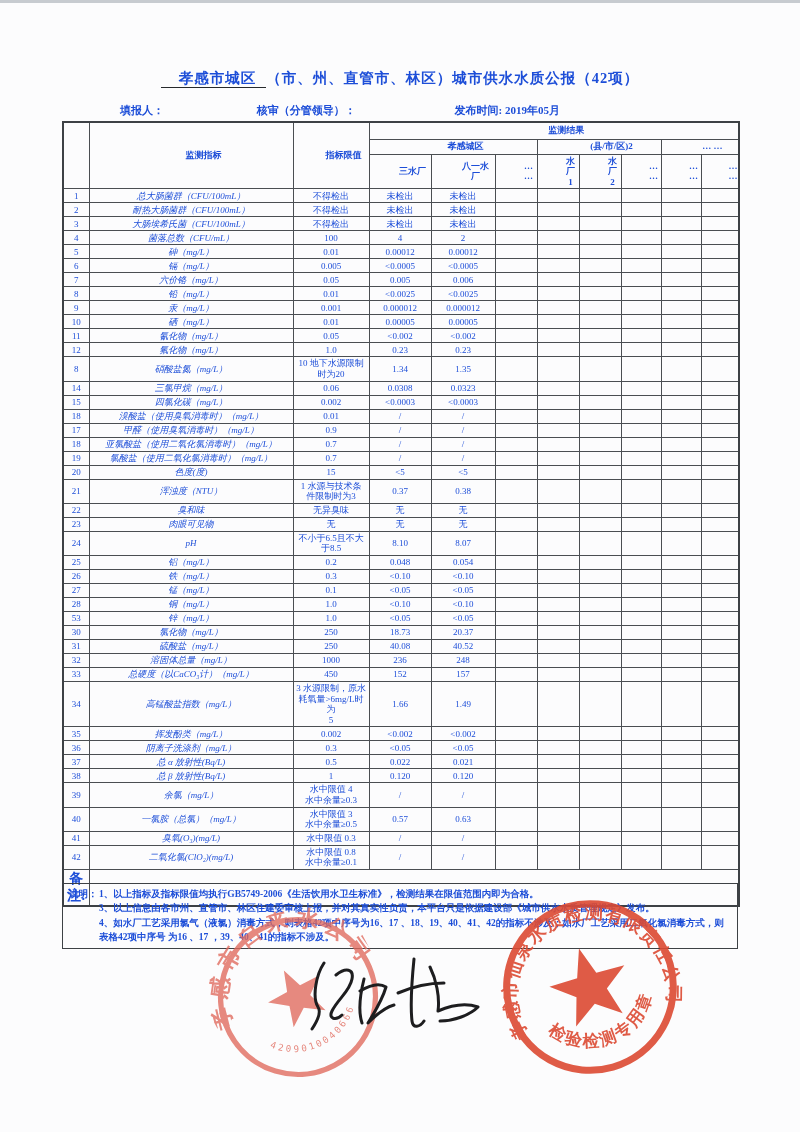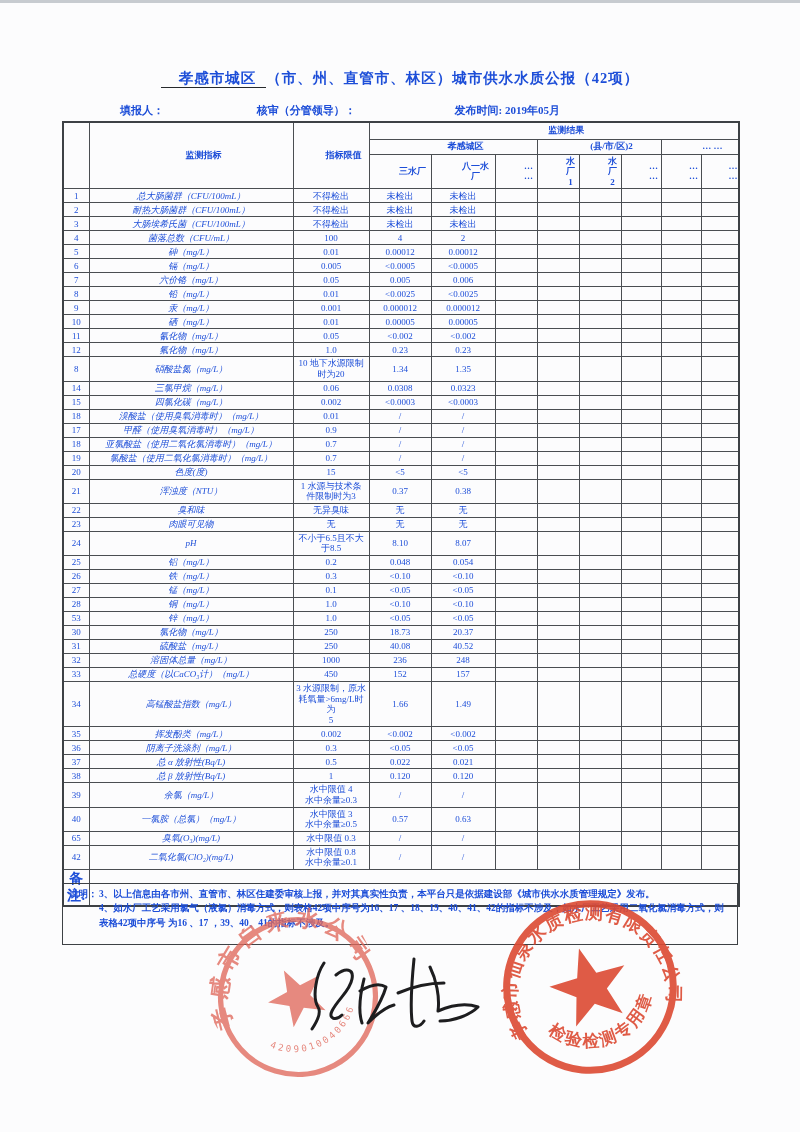--- a/index.html
+++ b/index.html
@@ -625,21 +625,21 @@
           <td>0.57</td>
           <td>0.63</td>
           <td></td>
           <td></td>
           <td></td>
           <td></td>
           <td></td>
           <td></td>
         </tr>
         <tr>
-          <td>65</td>
+          <td>41</td>
           <td class="ind">臭氧(O₃)(mg/L)</td>
           <td class="lim">水中限值 0.3</td>
           <td>/</td>
           <td>/</td>
           <td></td>
           <td></td>
           <td></td>
           <td></td>
           <td></td>
           <td></td>
@@ -663,20 +663,21 @@
       <tr>
         <td class="remark-label">备注:</td>
         <td colspan="10"></td>
       </tr>
     </tfoot>
   </table>
 
   <div class="notes">
     <span class="notes-label">说明：</span>
     <div class="notes-lines">
+        <div class="note-line">1、以上指标及指标限值均执行GB5749-2006《生活饮用水卫生标准》，检测结果在限值范围内即为合格。</div>
         <div class="note-line">3、以上信息由各市州、直管市、林区住建委审核上报，并对其真实性负责，本平台只是依据建设部《城市供水水质管理规定》发布。</div>
         <div class="note-line">4、如水厂工艺采用氯气（液氯）消毒方式，则表格42项中序号为16、17 、18、19、40、41、42的指标不涉及；如水厂工艺采用二氧化氯消毒方式，则表格42项中序号 为16 、17 ，39、40、41的指标不涉及。</div>
       </div>
   </div>
 
   <svg class="stamp stamp-left" viewBox="0 0 160 160">
     <circle cx="80" cy="80" r="72" fill="none" stroke="#e0695c" stroke-width="5"></circle>
     <path id="arcL" d="M 16,96 A 66,66 0 1 1 144,96" fill="none"></path>
     <text fill="#e0695c" font-size="21" font-weight="bold" letter-spacing="5" font-family="'Liberation Serif',serif">
       <textPath href="#arcL" startOffset="8%">孝感市自来水公司</textPath>

